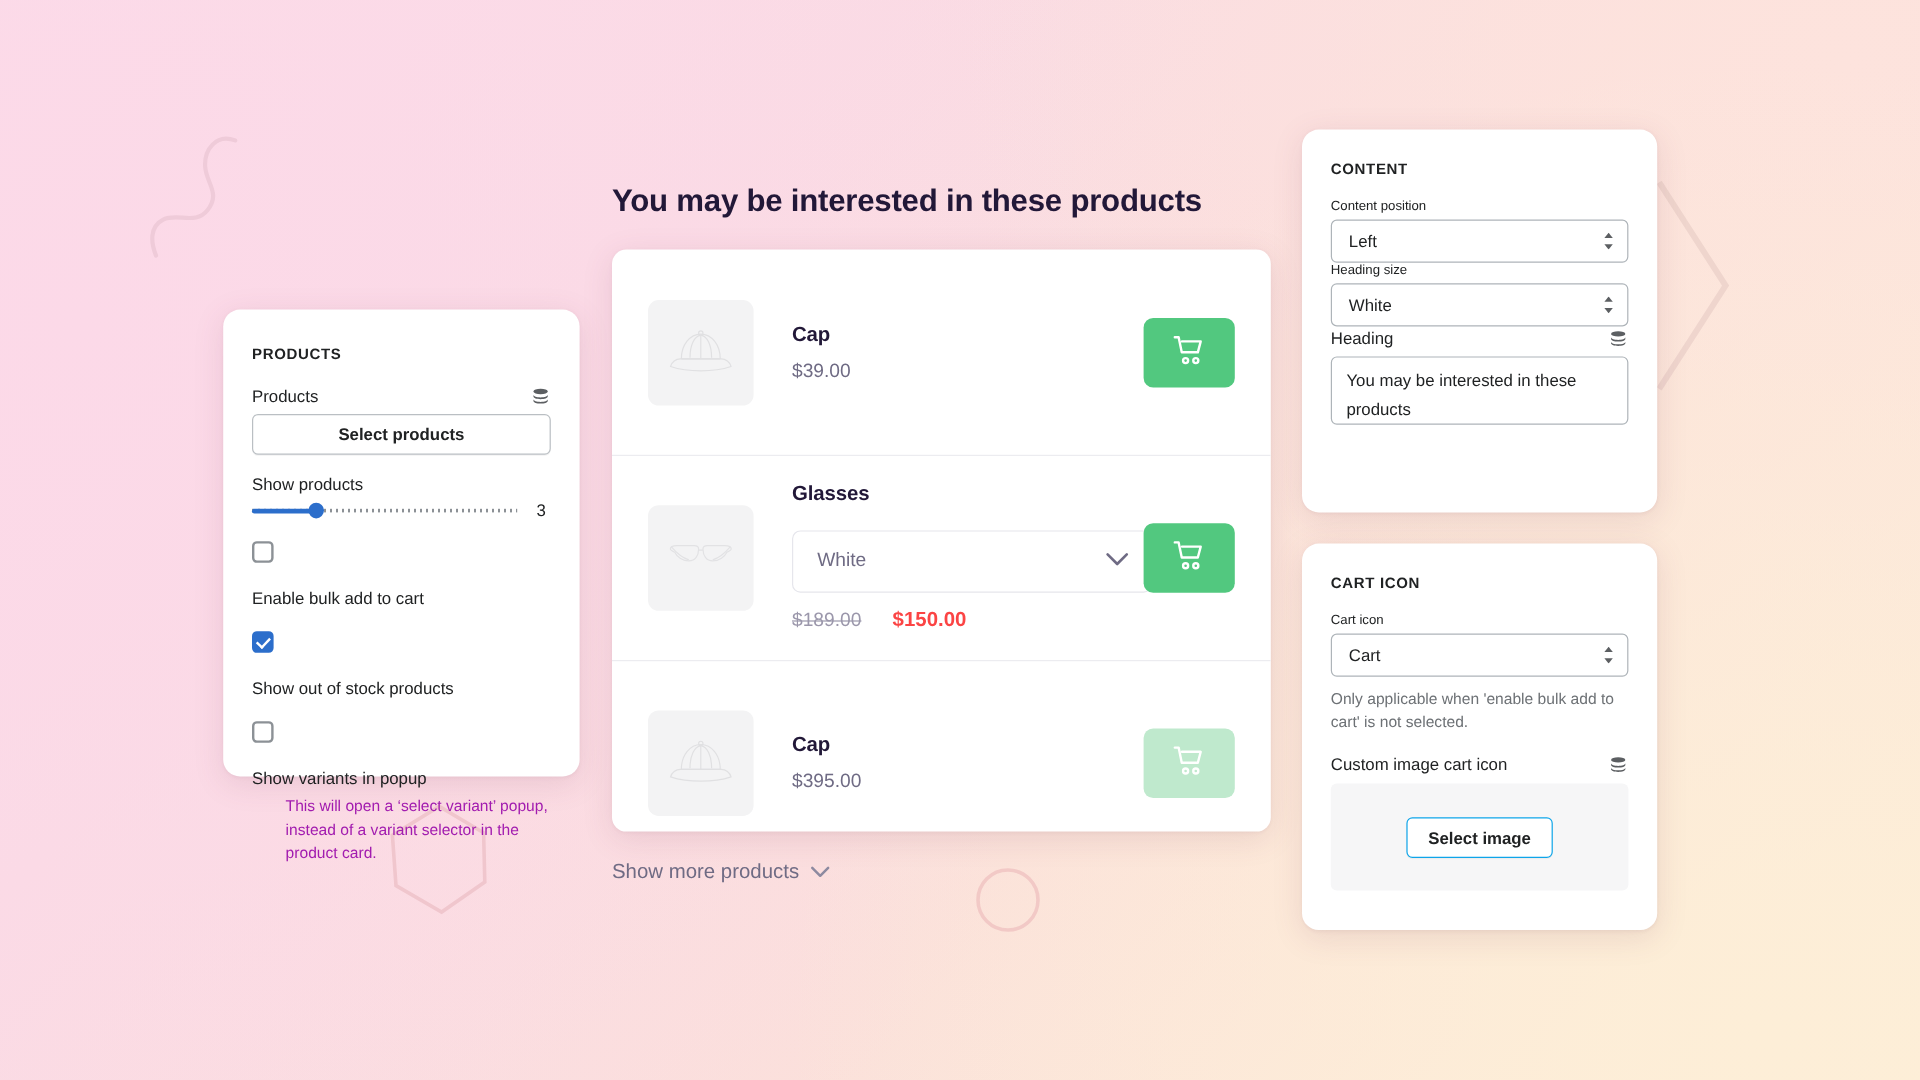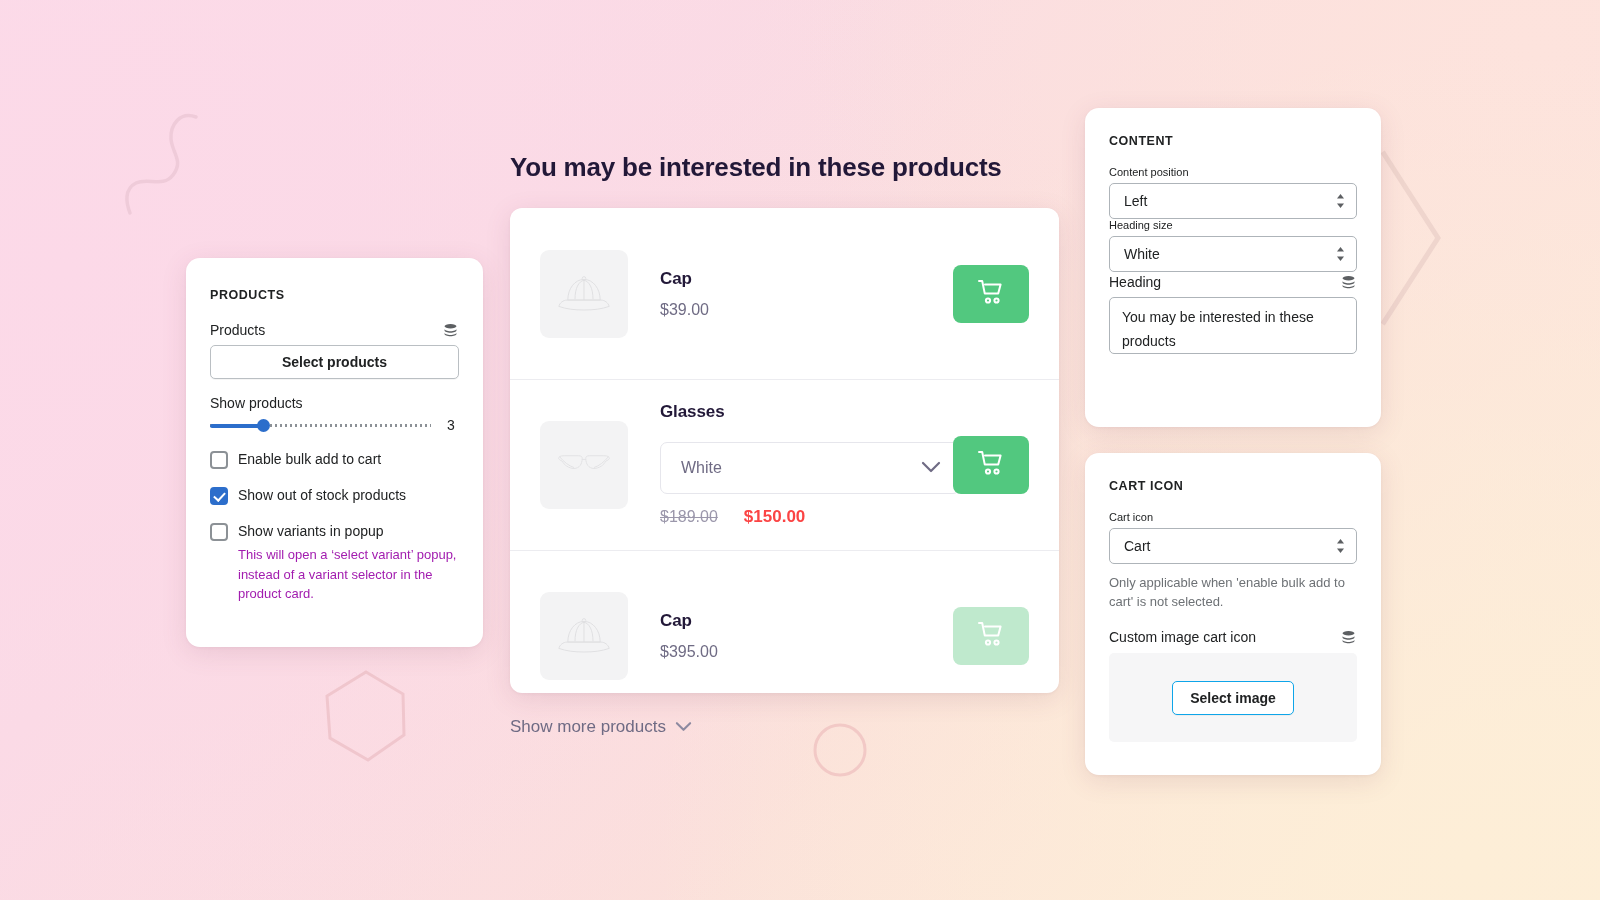--- a/index.html
+++ b/index.html
@@ -63,21 +63,21 @@
   .slider-fill {
     position: absolute; left: 0; top: 6.5px; height: 4px; width: 24%;
     background: #2c6ecb; border-radius: 2px;
   }
   .slider-thumb {
     position: absolute; left: 24%; top: 2px; width: 13px; height: 13px;
     margin-left: -6px; border-radius: 50%; background: #2c6ecb; cursor: pointer;
   }
   .slider-value { font-size: 14px; color: #202223; min-width: 12px; }
 
-  .check-row { display: flex; align-items: flex-start; gap: 10px; margin-top: 17px; }
+  .check-row { display: flex; align-items: flex-start; gap: 20px; margin-top: 17px; flex-direction: column; }
   .checkbox {
     width: 18px; height: 18px; border-radius: 4px; flex: 0 0 auto;
     border: 2px solid #8c9196; background: #fff; margin-top: 1px; cursor: pointer;
     position: relative;
   }
   .checkbox.checked { background: #2c6ecb; border-color: #2c6ecb; }
   .checkbox.checked::after {
     content: ""; position: absolute; left: 4px; top: 1px;
     width: 5px; height: 9px; border: solid #fff;
     border-width: 0 2px 2px 0; transform: rotate(43deg);

